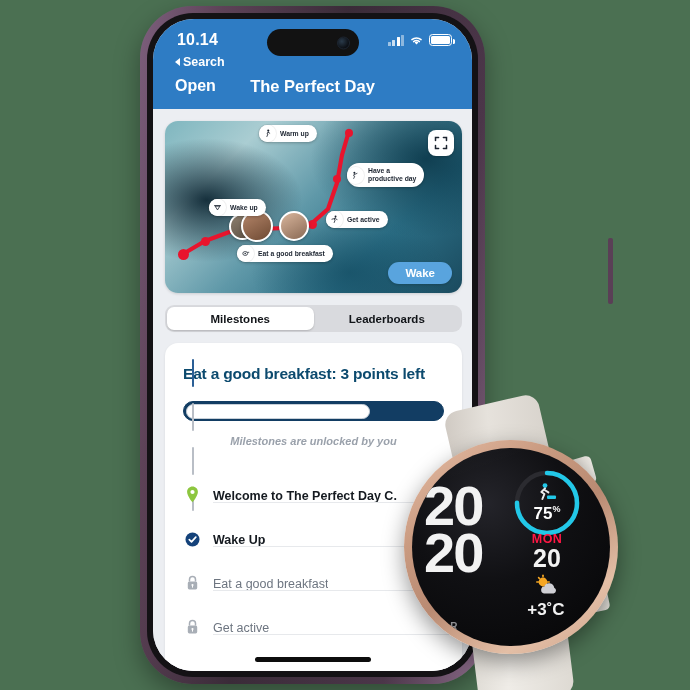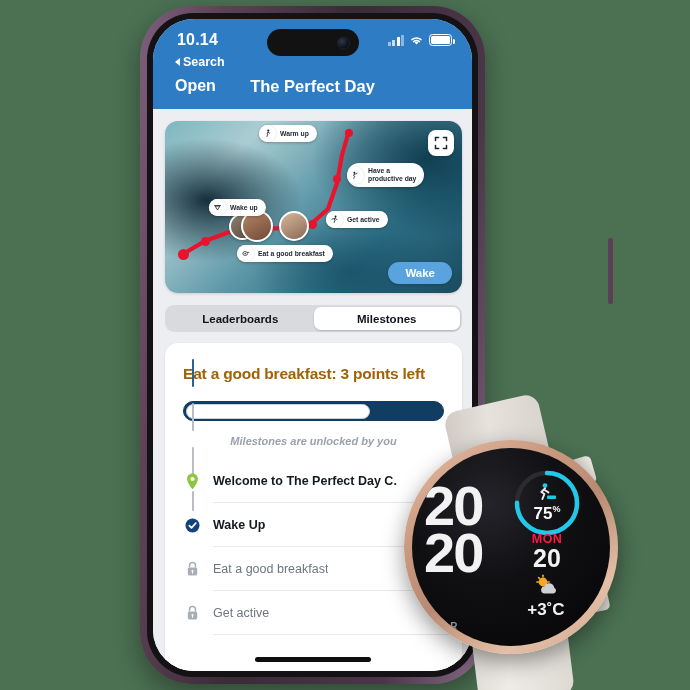--- a/index.html
+++ b/index.html
@@ -138,32 +138,32 @@
     font-size:11.5px;font-weight:bold;color:#111418;
   }
   .tab.active{background:#fff;box-shadow:0 1px 2px rgba(0,0,0,.18);}
 
   
   .ms-card{
     position:absolute;left:12px;top:234px;width:297px;bottom:-40px;background:#fff;
     border-radius:13px;box-shadow:0 1px 3px rgba(0,0,0,.08);overflow:hidden;
   }
   .ms-title{
-    margin:22px 18px 0 18px;font-size:15.5px;font-weight:bold;color:#a16207;letter-spacing:-.2px;
+    margin:22px 18px 0 18px;font-size:15.5px;font-weight:bold;color:#0c4a6e;letter-spacing:-.2px;
   }
   .prog{
     margin:18px 18px 0 18px;height:20px;border-radius:10px;background:#123D63;
     border:1.5px solid #123D63;box-sizing:border-box;padding:1.5px;position:relative;
   }
   .prog-fill{height:100%;background:#fff;border-radius:9px;border:1px solid #c8d0d8;box-sizing:border-box;}
   .ms-sub{
     margin:14px 0 0 0;text-align:center;font-size:11px;font-style:italic;color:#9aa1ab;font-weight:bold;
   }
   .ms-list{margin:12px 0 0 0;padding:0 0 0 18px;}
-  .ms-item{position:relative;display:flex;align-items:center;height:44px;}
+  .ms-item{position:relative;display:flex;align-items:flex-end;height:44px;}
   .ms-item .marker{
     width:18px;min-width:18px;display:flex;align-items:center;justify-content:center;
   }
   .ms-item .label{
     padding-left:12px;font-size:12.5px;color:#6d7580;
     overflow:hidden;white-space:nowrap;text-overflow:ellipsis;
   }
   .ms-item.done .label{color:#151a20;font-weight:bold;}
   .ms-item .rule{
     position:absolute;left:30px;right:0;bottom:0;height:1px;background:#e7e9ec;
@@ -365,22 +365,22 @@
                 <path d="M12.5 9.4 V12.5 H9.4"></path>
                   <path d="M4.6 12.5 H1.5 V9.4"></path>
               </g>
             </svg>
           </div>
 
           <div class="open-btn">Wake</div>
         </div>
 
         <div class="tabs">
+          <div class="tab active">Milestones</div>
           <div class="tab">Leaderboards</div>
-          <div class="tab active">Milestones</div>
         </div>
 
         <div class="ms-card">
           <div class="ms-title">Eat a good breakfast: 3 points left</div>
 
           <div class="prog">
             <div class="prog-fill" id="progFill" style="width: 72%;"></div>
           </div>
 
           <div class="ms-sub">Milestones are unlocked by you</div>

